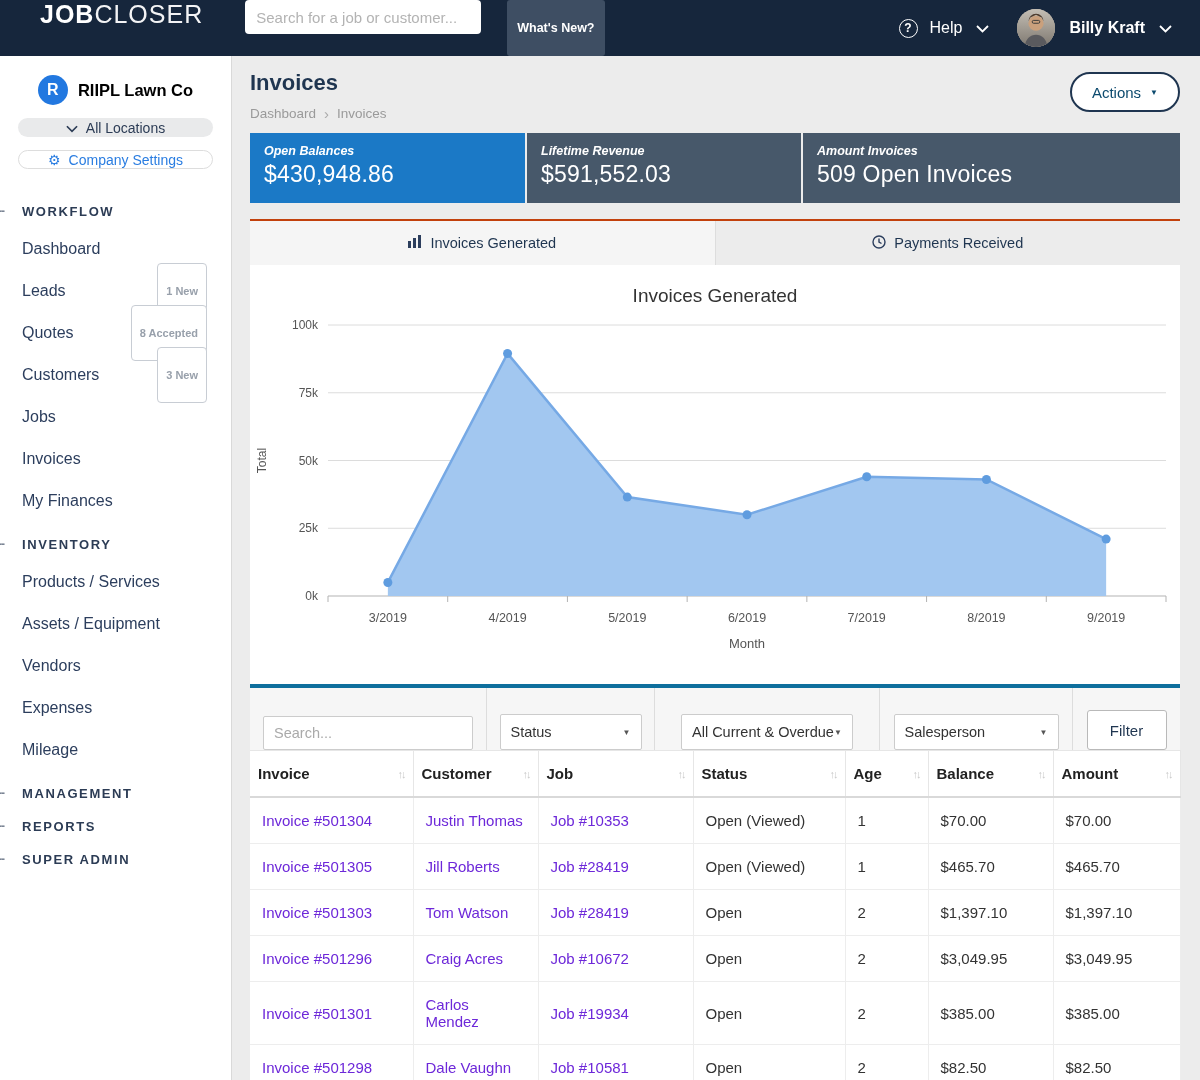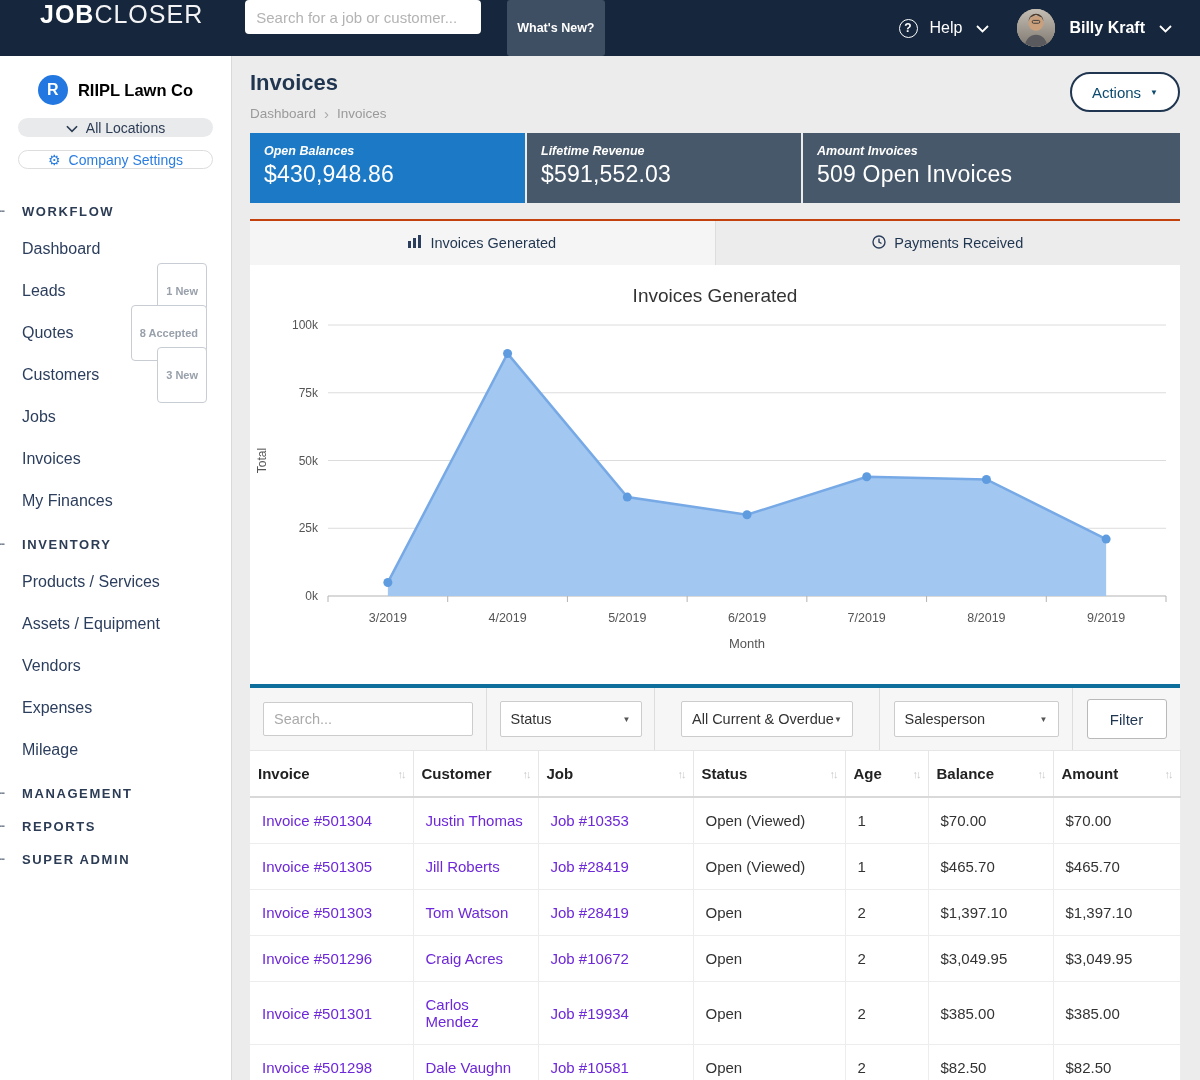--- a/index.html
+++ b/index.html
@@ -77,21 +77,21 @@
          font-size:14.5px; color:#1f3550; cursor:pointer; }
   .tab.active { background:#f5f5f5; }
   .tab.inactive { background:#ececec; border-left:1px solid #ddd; }
   .chart-panel { background:#fff; height:419px; padding-top:20px; }
   .chart-title { text-align:center; font-size:19px; color:#333; }
   .chart-svg { display:block; margin:4px auto 0; }
 
   
   .filter-panel { border-top:4px solid #0e6f9d; }
   .filter-row { background:#f6f6f6; height:62px; display:flex; align-items:stretch; }
-  .fgroup { display:flex; align-items:center; justify-content:center; border-right:1px solid #ddd; }
+  .fgroup { display:flex; align-items:flex-end; justify-content:center; border-right:1px solid #ddd; }
   .fgroup:last-child { border-right:none; flex:1; }
   .f-search { width:210px; height:34px; border:1px solid #ccc; border-radius:2px; padding:0 10px;
               font-size:14.5px; color:#333; outline:none; background:#fff;
               font-family:"Liberation Sans", sans-serif; }
   .f-search::placeholder { color:#aaa; }
   .fselect { height:36px; border:1px solid #ccc; border-radius:2px; background:#fff; display:flex;
              align-items:center; justify-content:space-between; padding:0 10px; color:#333;
              font-size:14.5px; cursor:pointer; }
   .fselect .caret { color:#555; }
   .filter-btn { width:80px; height:40px; background:#fff; border:1px solid #b9b9b9; border-radius:3px;

